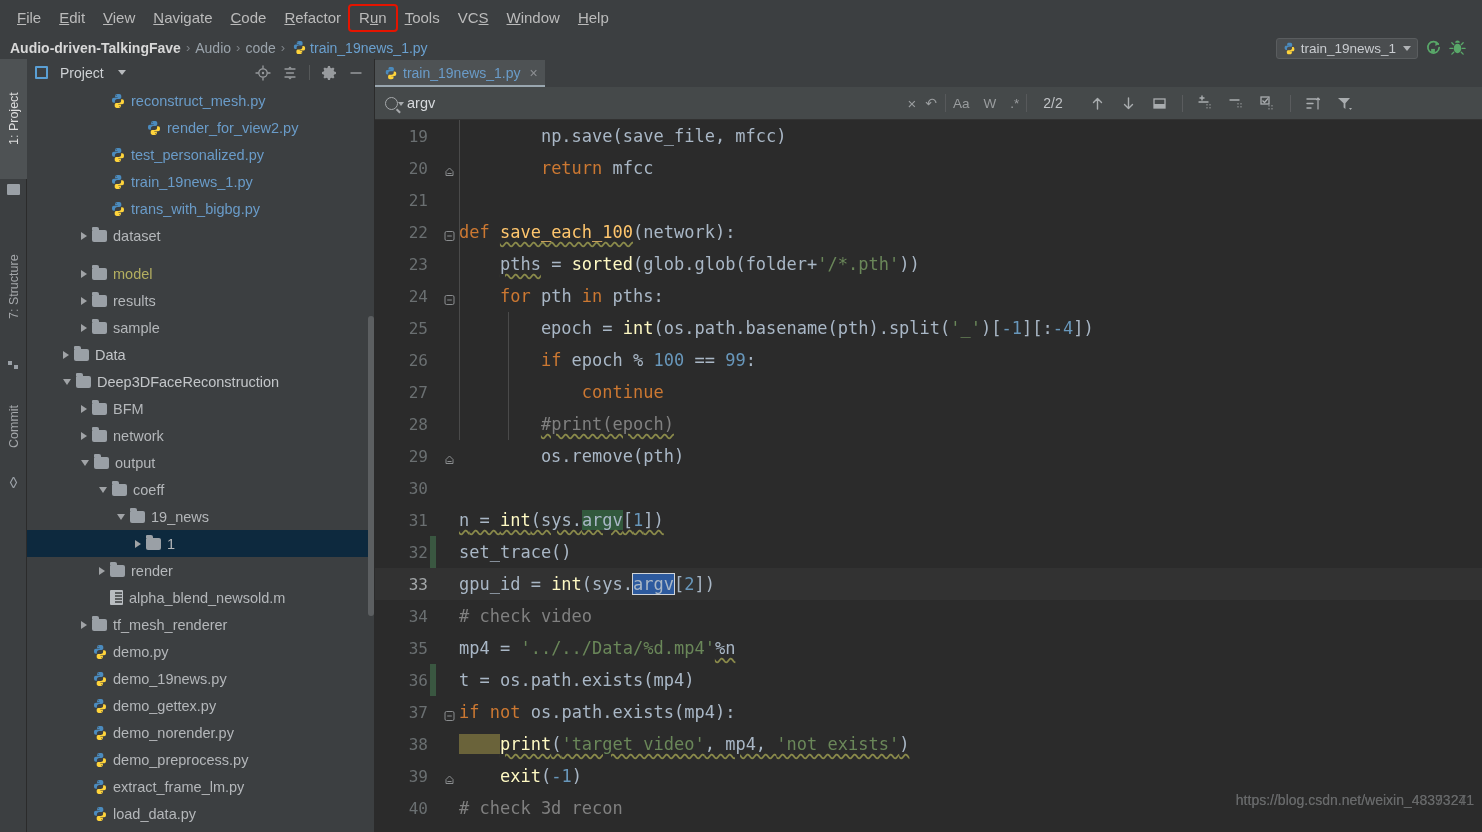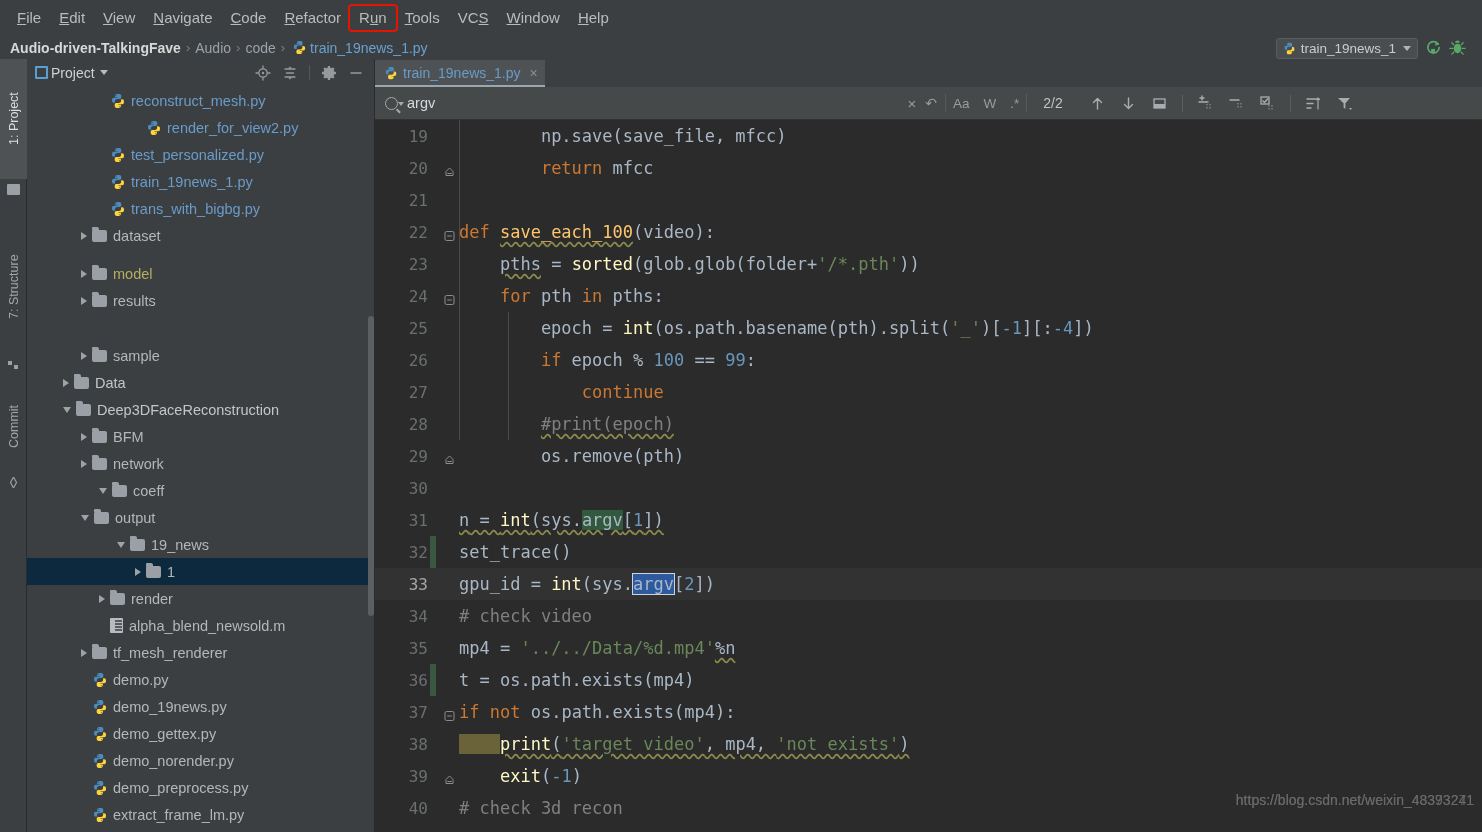--- a/index.html
+++ b/index.html
@@ -77,21 +77,21 @@
   .vbtn.active { background: #4e5254; color: #dddddd; }
 
   
   #project {
     width: 348px; flex: 0 0 348px; background: #3c3f41;
     display: flex; flex-direction: column;
     border-right: 1px solid #2b2b2b;
   }
   #prj-header {
     height: 27px; display: flex; align-items: center;
-    padding: 0 4px 0 8px; gap: 3px;
+    padding: 0 4px 0 8px; gap: 12px;
   }
   .prj-title { font-size: 14px; color: #cfd2d5; }
   .prj-sq {
     width: 13px; height: 13px; border: 2px solid #5a9fd4;
     background: #3c3f41; border-radius: 1px;
   }
   .prj-caret {
     width: 0; height: 0;
     border-left: 4.5px solid transparent; border-right: 4.5px solid transparent;
     border-top: 5px solid #b8bbbe; margin-left: 2px;
@@ -414,21 +414,21 @@
         <div class="trow" style="padding-left: 54px; margin-top: 11px;">
           <span class="arrow closed"></span>
           <span class="folder-ic"></span>
           <span class="tlabel yellow">model</span>
         </div>
         <div class="trow" style="padding-left: 54px;">
           <span class="arrow closed"></span>
           <span class="folder-ic"></span>
           <span class="tlabel plain">results</span>
         </div>
-        <div class="trow" style="padding-left: 54px; margin-top: 28px;">
+        <div class="trow" style="padding-left: 54px;">
           <span class="arrow closed"></span>
           <span class="folder-ic"></span>
           <span class="tlabel plain">sample</span>
         </div>
         <div class="trow" style="padding-left: 36px;">
           <span class="arrow closed"></span>
           <span class="folder-ic"></span>
           <span class="tlabel white">Data</span>
         </div>
         <div class="trow" style="padding-left: 36px;">
@@ -439,29 +439,29 @@
         <div class="trow" style="padding-left: 54px;">
           <span class="arrow closed"></span>
           <span class="folder-ic"></span>
           <span class="tlabel plain">BFM</span>
         </div>
         <div class="trow" style="padding-left: 54px;">
           <span class="arrow closed"></span>
           <span class="folder-ic"></span>
           <span class="tlabel plain">network</span>
         </div>
+        <div class="trow" style="padding-left: 54px;">
+          <span class="arrow open"></span>
+          <span class="folder-ic"></span>
+          <span class="tlabel plain">output</span>
+        </div>
         <div class="trow" style="padding-left: 72px;">
           <span class="arrow open"></span>
           <span class="folder-ic"></span>
           <span class="tlabel plain">coeff</span>
-        </div>
-        <div class="trow" style="padding-left: 54px;">
-          <span class="arrow open"></span>
-          <span class="folder-ic"></span>
-          <span class="tlabel plain">output</span>
         </div>
         <div class="trow" style="padding-left: 90px;">
           <span class="arrow open"></span>
           <span class="folder-ic"></span>
           <span class="tlabel plain">19_news</span>
         </div>
         <div class="trow sel" style="padding-left: 108px;">
           <span class="arrow closed"></span>
           <span class="folder-ic"></span>
           <span class="tlabel plain">1</span>
@@ -639,21 +639,21 @@
           <div class="cline">
             <div class="gutter">21</div>
             <div class="codetxt"></div>
           </div>
           <div class="cline">
             <div class="gutter">22</div>
             <div class="fold"><svg width="11" height="11" viewBox="0 0 11 11">
                 <rect x="1" y="1" width="9" height="9" rx="1.5" fill="none" stroke="#8a8d8f" stroke-width="1"></rect>
                 <path d="M3.2 5.5h4.6" stroke="#8a8d8f" stroke-width="1.1"></path>
               </svg></div>
-            <div class="codetxt"><span class="kw">def </span><span class="fn squiggle">save_each_100</span><span class="txt">(video):</span></div>
+            <div class="codetxt"><span class="kw">def </span><span class="fn squiggle">save_each_100</span><span class="txt">(network):</span></div>
           </div>
           <div class="cline">
             <div class="gutter">23</div>
             <div class="codetxt"><span class="txt">    </span><span class="txt squiggle">pths</span><span class="txt"> = </span><span class="bi">sorted</span><span class="txt">(glob.glob(folder+</span><span class="str">'/*.pth'</span><span class="txt">))</span></div>
           </div>
           <div class="cline">
             <div class="gutter">24</div>
             <div class="fold"><svg width="11" height="11" viewBox="0 0 11 11">
                 <rect x="1" y="1" width="9" height="9" rx="1.5" fill="none" stroke="#8a8d8f" stroke-width="1"></rect>
                 <path d="M3.2 5.5h4.6" stroke="#8a8d8f" stroke-width="1.1"></path>

